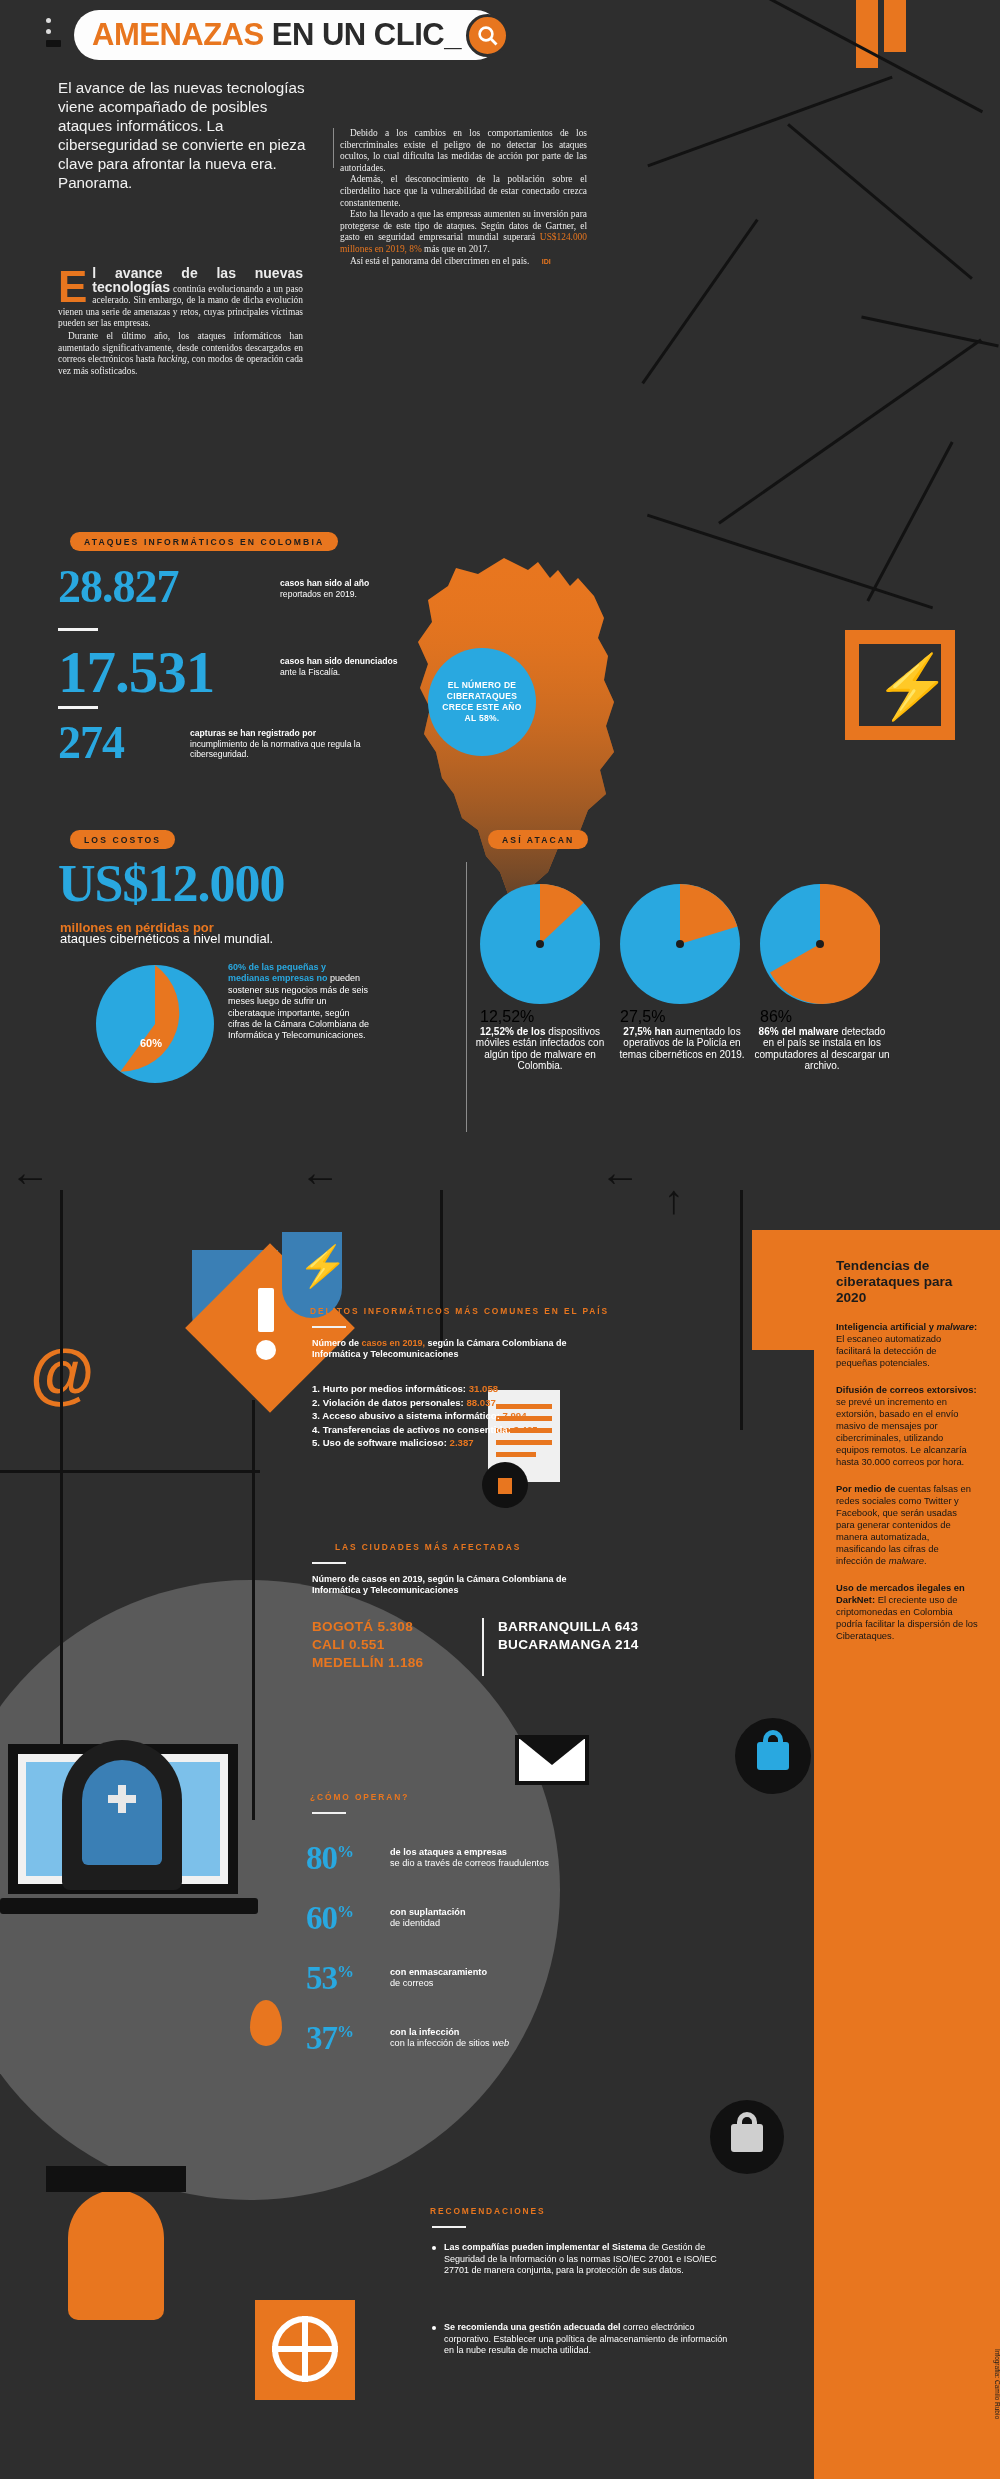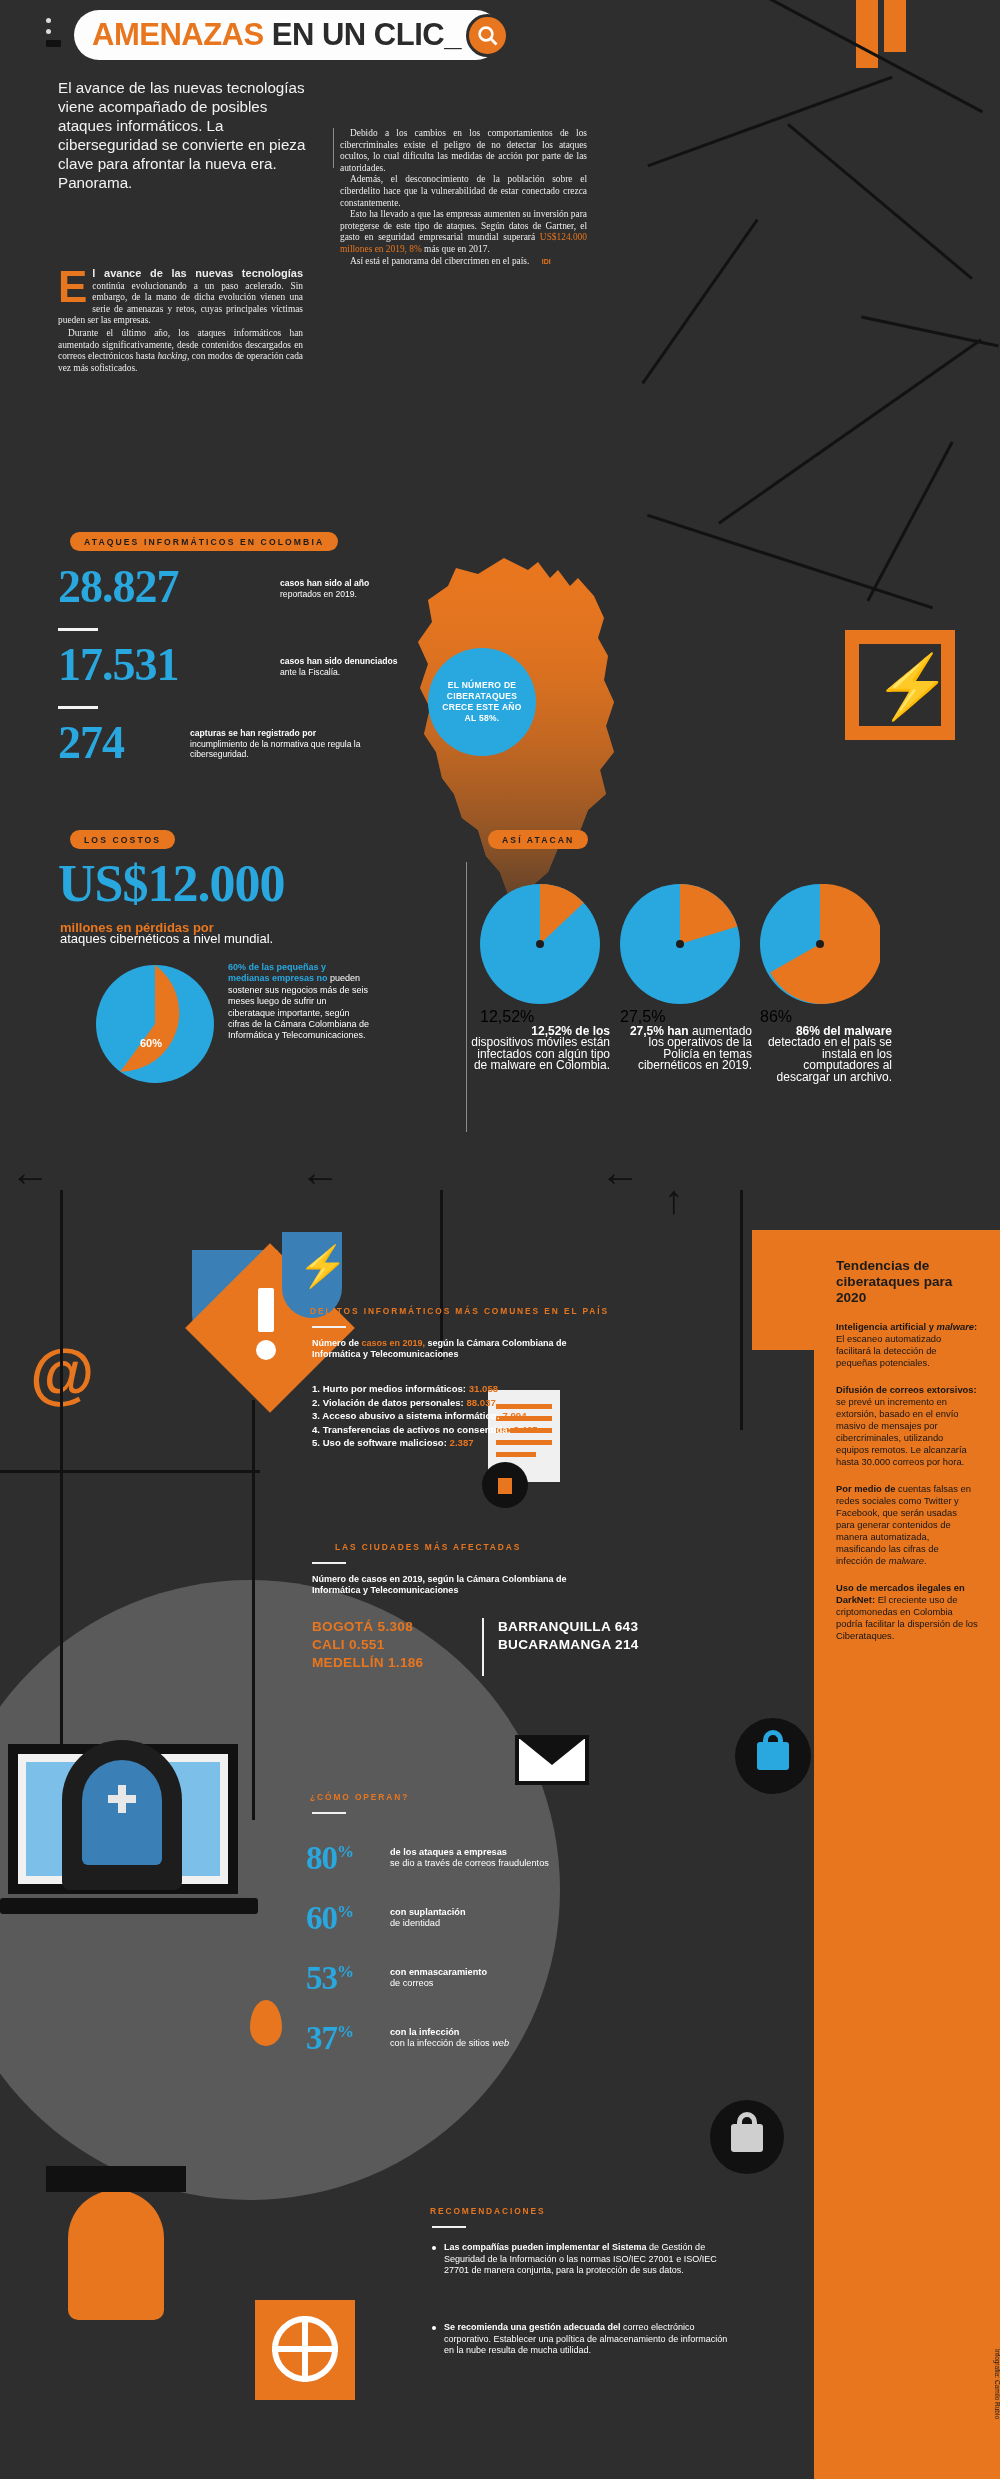--- a/index.html
+++ b/index.html
@@ -54,21 +54,21 @@
     position:absolute;
     font-family:"Liberation Serif", serif;
     font-size:9.4px; line-height:11.6px; color:#ececec;
     text-align:justify;
   }
   .dropcap {
     float:left; font-family:"Liberation Sans Narrow","Liberation Sans",sans-serif;
     font-weight:bold; font-size:44px; line-height:34px; color:#e8761f;
     margin:2px 5px 0 0;
   }
-  .sc { font-family:"Liberation Sans",sans-serif; font-weight:bold; font-size:11px; }
+  .sc { font-family:"Liberation Sans",sans-serif; font-weight:bold; font-size:14px; }
   .orange-t { color:#e8761f; }
   .endmark { display:inline-block; font-size:7px; font-weight:bold; color:#e8761f;
              font-family:"Liberation Sans",sans-serif; }
 
   
   .pill {
     display:inline-flex; align-items:center; height:19px; padding:0 14px;
     background:#e8761f; border-radius:10px; color:#1c1c1c;
     font-size:8.6px; font-weight:bold; letter-spacing:2.1px;
     white-space:nowrap; position:absolute;
@@ -91,22 +91,22 @@
   
   .map { position:absolute; left:408px; top:556px; width:215px; height:360px; }
 
   .blue-bubble {
     position:absolute; left:428px; top:648px; width:108px; height:108px;
     border-radius:50%; background:#29a8e0; color:#fff;
     display:flex; flex-direction:column; align-items:center; justify-content:center;
     text-align:center; font-size:8.5px; font-weight:bold; line-height:11px;
     letter-spacing:.3px; font-family:"Liberation Sans",sans-serif; padding:0 10px;
   }
-  .pie-cap { position:absolute; text-align:right; color:#fff;
-             font-size:12px; line-height:11.4px; font-family:"Liberation Sans",sans-serif; }
+  .pie-cap { position:absolute; text-align:center; color:#fff;
+             font-size:10px; line-height:11.4px; font-family:"Liberation Sans",sans-serif; }
   .pie-cap b { font-weight:bold; }
 
   
   .donut-wrap { position:absolute; left:96px; top:965px; width:118px; height:118px; }
 
   
   .sec-head {
     position:absolute; color:#e8761f; font-weight:bold; font-size:8.4px;
     letter-spacing:1.9px; font-family:"Liberation Sans",sans-serif; white-space:nowrap;
   }
@@ -296,21 +296,21 @@
 
   <div class="pill" style="left:58px;top:532px;">ATAQUES INFORMÁTICOS EN COLOMBIA</div>
 
   <div class="bignum" style="left:58px;top:560px;font-size:46px;">28.827</div>
   <div class="statdesc" style="left:280px;top:578px;width:150px;">
     <b>casos han sido al año</b><br>
     <span>reportados en 2019.</span>
   </div>
   <div class="hr-white" style="left:58px;top:628px;"></div>
 
-  <div class="bignum" style="left:58px;top:638px;font-size:46px;">17.531</div>
+  <div class="bignum" style="left:58px;top:638px;font-size:59px;">17.531</div>
   <div class="statdesc" style="left:280px;top:656px;width:160px;">
     <b>casos han sido denunciados</b><br>
     <span>ante la Fiscalía.</span>
   </div>
   <div class="hr-white" style="left:58px;top:706px;"></div>
 
   <div class="bignum" style="left:58px;top:716px;font-size:46px;">274</div>
   <div class="statdesc" style="left:190px;top:728px;width:180px;">
     <b>capturas se han registrado por</b><br>
     <span>incumplimiento de la normativa que regula la ciberseguridad.</span>

